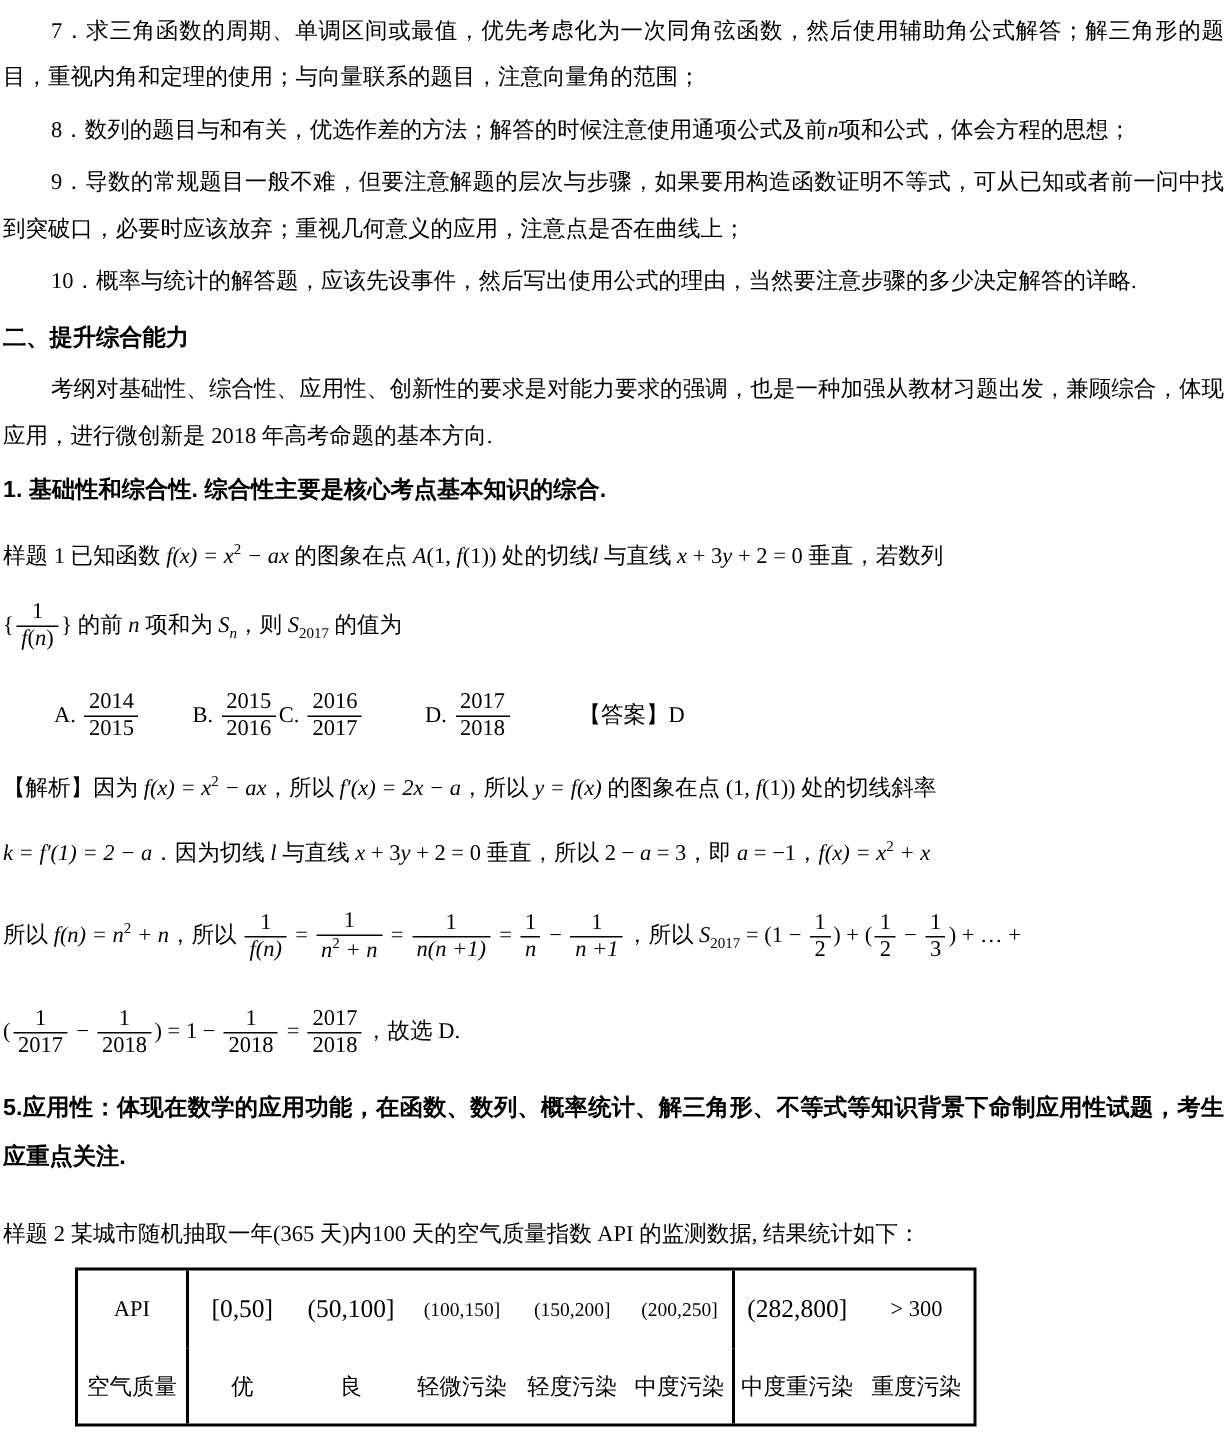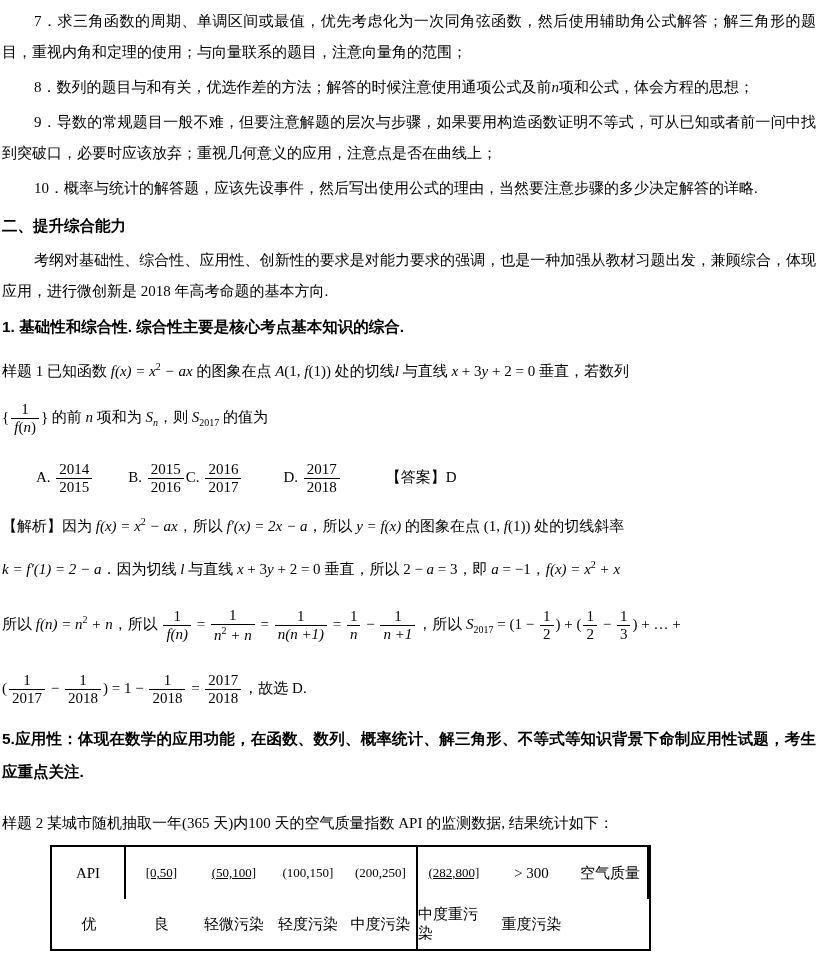--- a/index.html
+++ b/index.html
@@ -45,21 +45,21 @@
     border:2px solid #000;
     width:597px;
     margin:6px 0 0 48px;
   }
   .cell{
     display:flex;align-items:center;justify-content:center;
     font-size:15px;
   }
   .cell.vr{border-right:2px solid #000;}
   .cell.sm{font-size:13px;}
-  .cell.lg{font-size:13px;text-decoration:underline;}
+  .cell.lg{font-size:17px;}
 </style>
 </head>
 <body>
 
 <div class="doc">
   <p class="para indent">7．求三角函数的周期、单调区间或最值，优先考虑化为一次同角弦函数，然后使用辅助角公式解答；解三角形的题目，重视内角和定理的使用；与向量联系的题目，注意向量角的范围；</p>
   <p class="para indent"><span class="cjk">8．数列的题目与和有关，优选作差的方法；解答的时候注意使用通项公式及前</span><span class="math">n</span><span class="cjk">项和公式，体会方程的思想；</span></p>
   <p class="para indent">9．导数的常规题目一般不难，但要注意解题的层次与步骤，如果要用构造函数证明不等式，可从已知或者前一问中找到突破口，必要时应该放弃；重视几何意义的应用，注意点是否在曲线上；</p>
   <p class="para indent">10．概率与统计的解答题，应该先设事件，然后写出使用公式的理由，当然要注意步骤的多少决定解答的详略.</p>
 
@@ -79,20 +79,21 @@
 
   <h3 class="hd app">5.应用性：体现在数学的应用功能，在函数、数列、概率统计、解三角形、不等式等知识背景下命制应用性试题，考生应重点关注.</h3>
 
   <p class="para s2intro">样题 2 某城市随机抽取一年(365 天)内100 天的空气质量指数 API 的监测数据, 结果统计如下：</p>
 
   <div class="api-table" id="api-table">
       <div class="cell vr">API</div>
       <div class="cell lg">[0,50]</div>
       <div class="cell lg">(50,100]</div>
       <div class="cell sm">(100,150]</div>
+      <div class="cell sm">(150,200]</div>
       <div class="cell vr sm">(200,250]</div>
       <div class="cell lg">(282,800]</div>
       <div class="cell">&gt; 300</div>
       <div class="cell vr">空气质量</div>
       <div class="cell">优</div>
       <div class="cell">良</div>
       <div class="cell">轻微污染</div>
       <div class="cell">轻度污染</div>
       <div class="cell vr">中度污染</div>
       <div class="cell">中度重污染</div>

